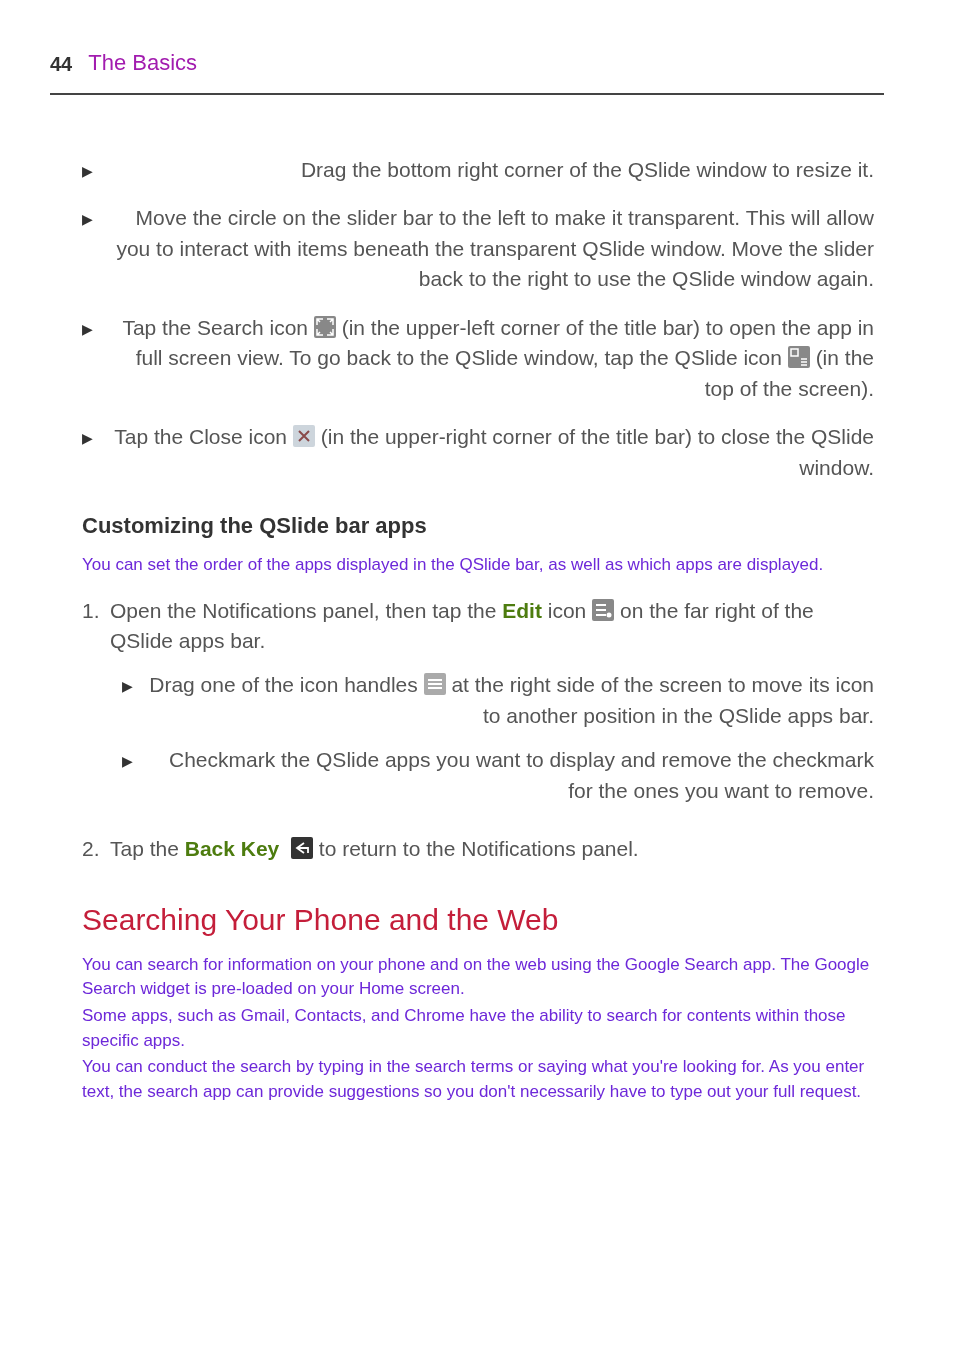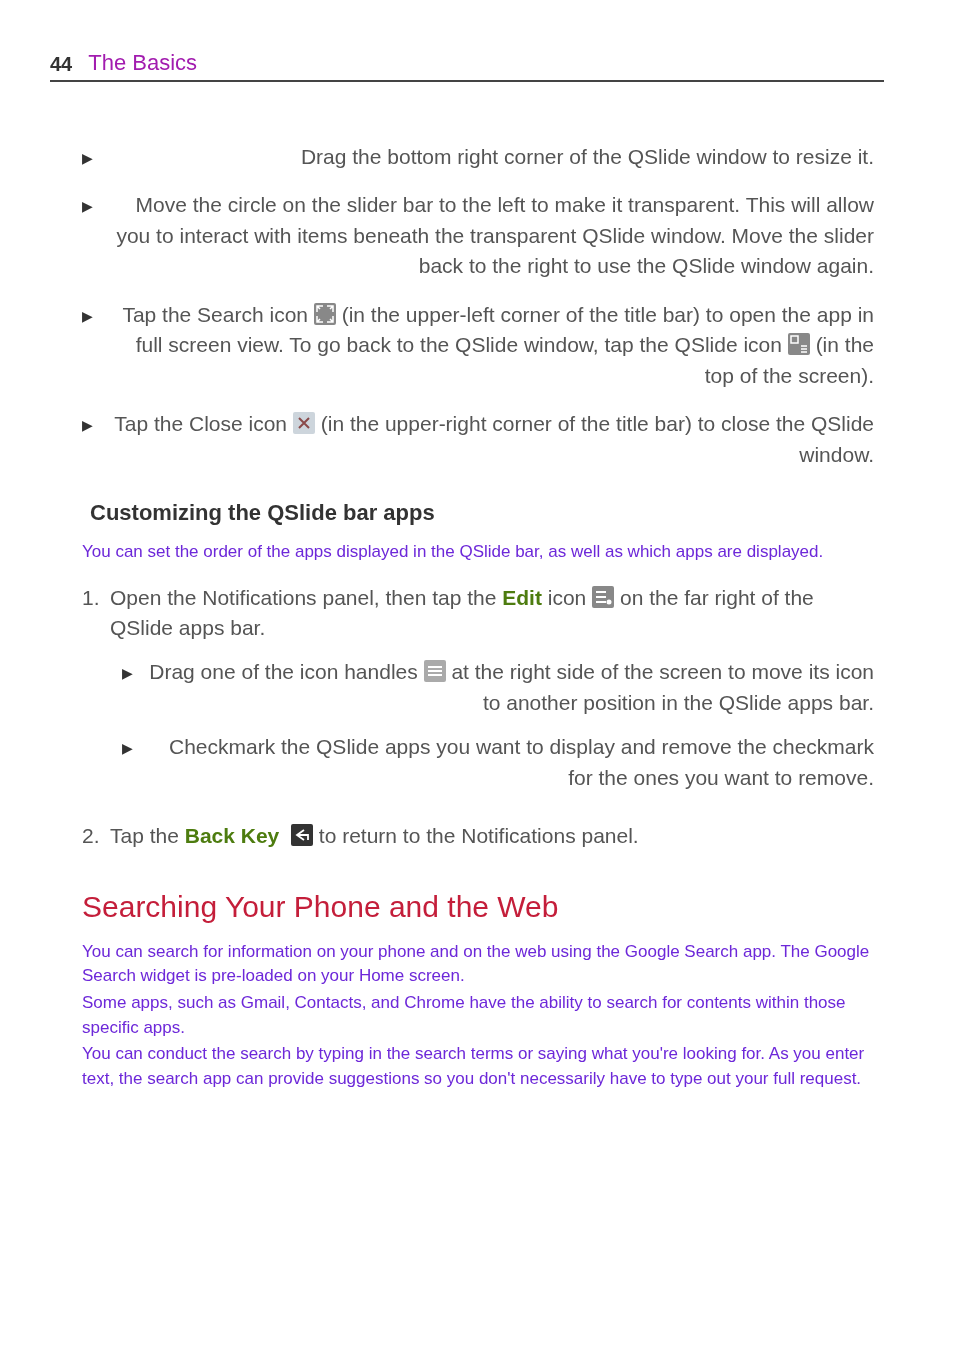--- a/index.html
+++ b/index.html
@@ -9,21 +9,21 @@
       height: 1372px;
       background: #fff;
       color: #444;
       padding: 50px 70px 50px 50px;
     }
     .header-line {
       display: flex;
       align-items: flex-end;
       gap: 16px;
       border-bottom: 2px solid #444;
-      padding-bottom: 4px;
+      padding-bottom: 17px;
       margin-bottom: 60px;
     }
     .page-num {
       font-size: 20px;
       font-weight: bold;
       color: #333;
     }
     .header-title {
       font-size: 22px;
       color: #a21caf;
@@ -46,21 +46,20 @@
       padding-top: 6px;
       color: #333;
     }
     .bullet-text { flex: 1; text-align: right; }
     .subhead {
       font-size: 22px;
       font-weight: 600;
       color: #333;
       margin-top: 30px;
       margin-bottom: 14px;
-      margin-left: 8px;
     }
     .para {
       font-size: 17px;
       color: #6d28d9;
       line-height: 1.45;
       margin-bottom: 18px;
     }
     .num-item {
       display: flex;
       margin-bottom: 14px;

